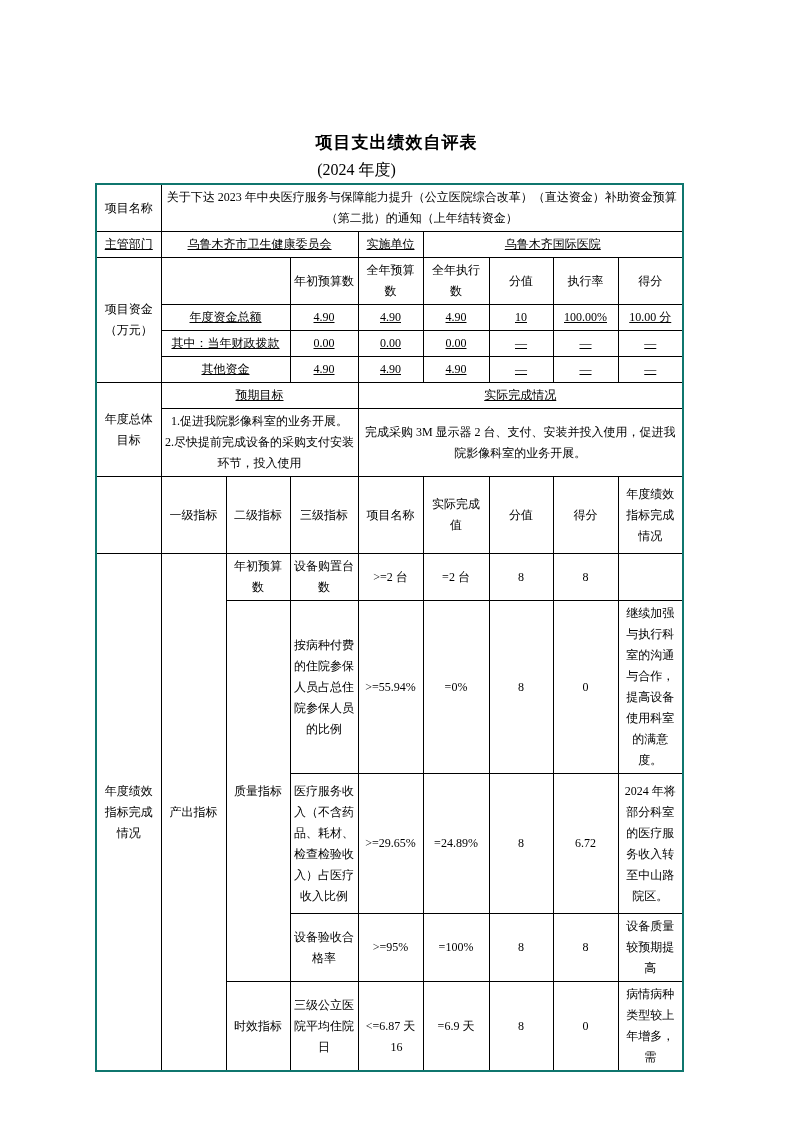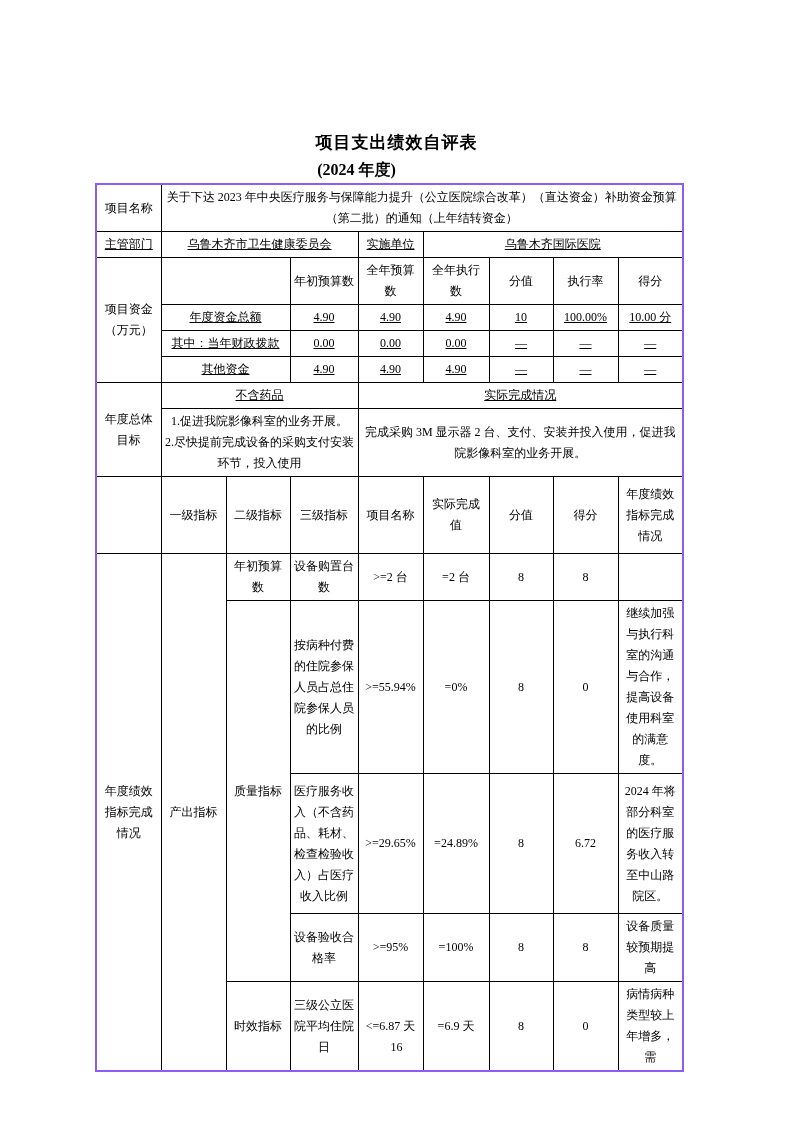--- a/index.html
+++ b/index.html
@@ -6,26 +6,26 @@
   body{
     width:793px;height:1122px;background:#ffffff;position:relative;
     font-family:"Liberation Serif","DejaVu Serif",serif;color:#000;
   }
   .doc-title{
     position:absolute;top:131px;left:0;width:793px;text-align:center;
     font-size:17px;font-weight:700;letter-spacing:1px;margin:0;
   }
   .doc-subtitle{
     position:absolute;top:160px;left:0;width:713px;text-align:center;
-    font-size:16px;font-weight:700;margin:0;
+    font-size:16px;font-weight:400;margin:0;
   }
   table.eval{
     position:absolute;left:95px;top:183px;width:589px;
     border-collapse:collapse;table-layout:fixed;
-    border:2px solid #8b5cf6;
+    border:2px solid #0f766e;
     font-size:12px;
   }
   table.eval td{
     border:1px solid #000;
     text-align:center;vertical-align:middle;
     padding:2px 3px;line-height:1.75;
     word-break:break-all;overflow:hidden;
   }
   td.sep{border-bottom-width:2px;}
   td.c1r{border-right-width:2px;}
@@ -105,21 +105,21 @@
     <td class="sep compact">4.90</td>
     <td class="sep compact">4.90</td>
     <td class="sep compact">4.90</td>
     <td class="sep compact">—</td>
     <td class="sep compact">—</td>
     <td class="sep compact">—</td>
   </tr>
 
   <tr style="height:18px">
     <td rowspan="2" class="c1r sep">年度总体目标</td>
-    <td colspan="3" class="compact">不含药品</td>
+    <td colspan="3" class="compact">预期目标</td>
     <td colspan="5" class="compact">实际完成情况</td>
   </tr>
 
   <tr style="height:62px">
     <td colspan="3" class="left sep lh16">
       <div>1.促进我院影像科室的业务开展。</div>
       <div>2.尽快提前完成设备的采购支付安装环节，投入使用</div>
     </td>
     <td colspan="5" class="left sep lh16">完成采购 3M 显示器 2 台、支付、安装并投入使用，促进我院影像科室的业务开展。</td>
   </tr>

